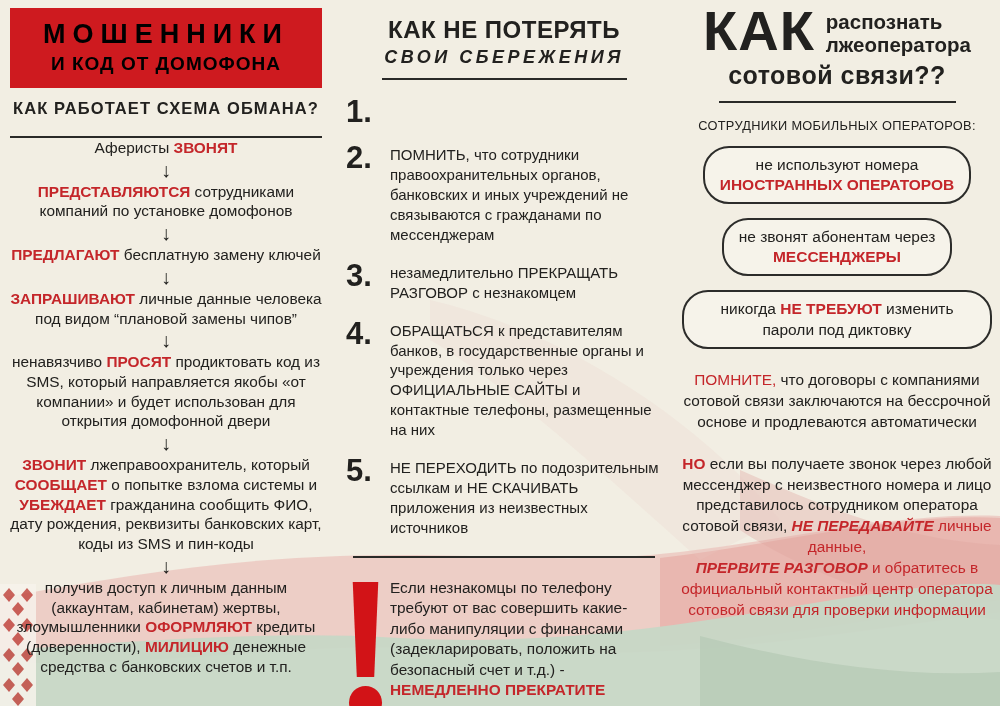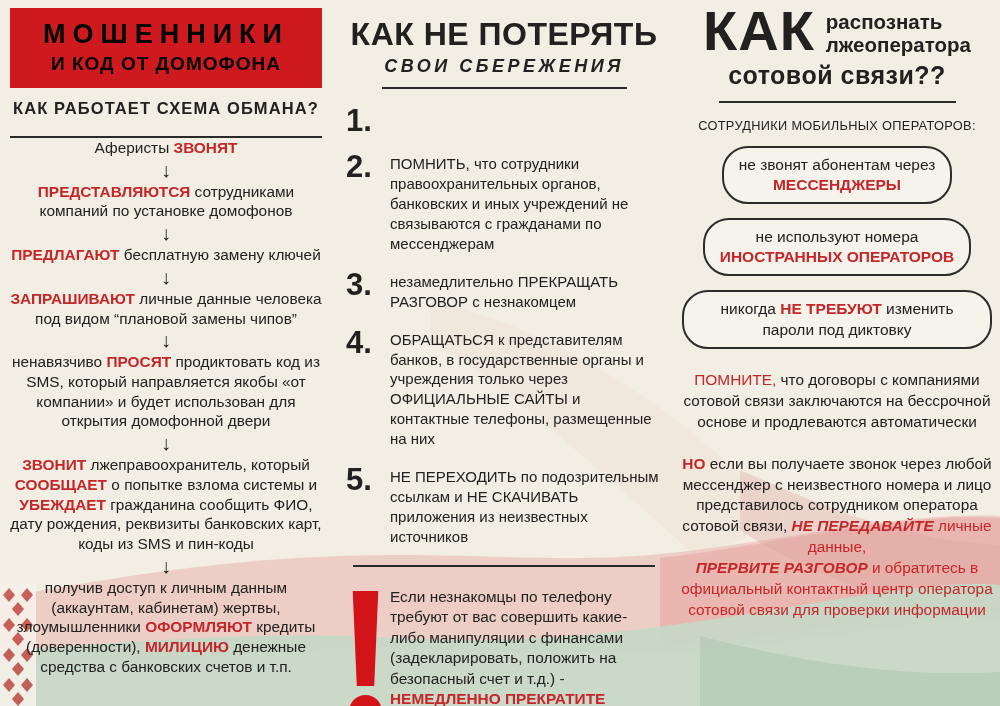--- a/index.html
+++ b/index.html
@@ -20,21 +20,21 @@
                 letter-spacing:1.1px; padding-bottom:18px; border-bottom:2px solid #2a2a28;}
   .steps{display:flex; flex-direction:column;}
   .step{text-align:center; font-size:15.4px; line-height:1.28;}
   .arrow{text-align:center; font-size:20px; line-height:1.1; padding:1px 0; color:#1d1d1b;}
   .s-rb{color:var(--red); font-weight:700;}
   .s-r{color:var(--red);}
   .s-rbi{color:var(--red); font-weight:700; font-style:italic;}
   
   .col-mid{position:absolute; left:346px; top:16px; width:316px;}
   .mid-title{text-align:center;}
-  .mid-t1{font-size:32px; font-weight:700; letter-spacing:.5px;}
+  .mid-t1{font-size:24px; font-weight:700; letter-spacing:.5px;}
   .mid-t2{font-size:18px; font-weight:700; letter-spacing:3.5px; margin-top:3px;font-style:italic;}
   .mid-underline{width:245px; height:2px; background:#2a2a28; margin:10px auto 0;}
   .advice{margin-top:16px; display:flex; flex-direction:column; gap:15px;}
   .mi{display:flex;}
   .mi-num{flex:0 0 44px; font-size:31px; font-weight:700; line-height:1;}
   .mi-text{font-size:15px; line-height:1.33; padding-top:3px;}
   .mid-divider{width:302px; height:2px; background:#2a2a28; margin:18px auto 0;}
   .warning{display:flex; margin-top:20px;}
   .excl{flex:0 0 44px; padding-top:4px;}
   .excl-bar{width:29px; height:95px; margin-left:5px; background:#d21317;
@@ -154,21 +154,21 @@
       <div class="rt-big">КАК</div>
       <div class="rt-side">
         <div>распознать</div>
         <div>лжеоператора</div>
       </div>
     </div>
     <div class="rt-l2">сотовой связи??</div>
     <div class="rt-underline"></div>
     <div class="rt-sub">СОТРУДНИКИ МОБИЛЬНЫХ ОПЕРАТОРОВ:</div>
     <div class="pills">
+        <div class="pill"><span>не используют номера</span><br><span class="s-rb">ИНОСТРАННЫХ ОПЕРАТОРОВ</span></div>
         <div class="pill"><span>не звонят абонентам через</span><br><span class="s-rb">МЕССЕНДЖЕРЫ</span></div>
-        <div class="pill"><span>не используют номера</span><br><span class="s-rb">ИНОСТРАННЫХ ОПЕРАТОРОВ</span></div>
         <div class="pill"><span>никогда </span><span class="s-rb">НЕ ТРЕБУЮТ</span><span> изменить пароли под диктовку</span></div>
       </div>
     <div class="note"><span class="s-r">ПОМНИТЕ,</span><span> что договоры с компаниями сотовой связи заключаются на бессрочной основе и продлеваются автоматически</span></div>
     <div class="note"><span class="s-rb">НО</span><span> если вы получаете звонок через любой мессенджер с неизвестного номера и лицо представилось сотрудником оператора сотовой связи, </span><span class="s-rbi">НЕ ПЕРЕДАВАЙТЕ</span><span class="s-r"> личные данные,</span><br><span class="s-rbi">ПРЕРВИТЕ РАЗГОВОР</span><span class="s-r"> и обратитесь в официальный контактный центр оператора сотовой связи для проверки информации</span></div>
   </div>
 
 </div>
 
 </body></html>

